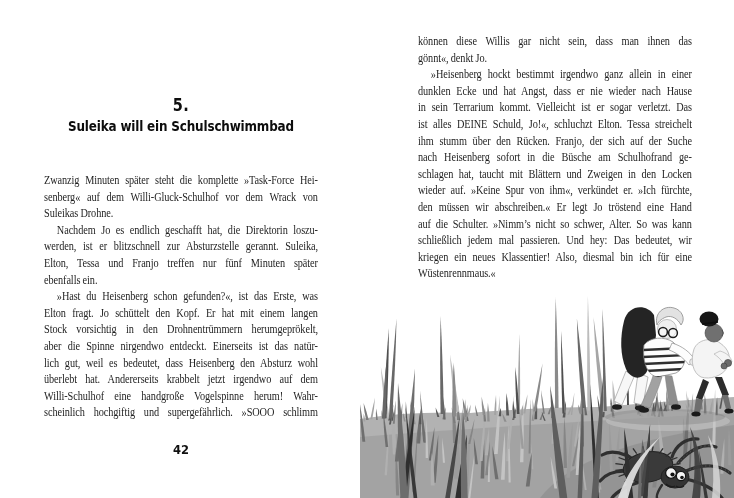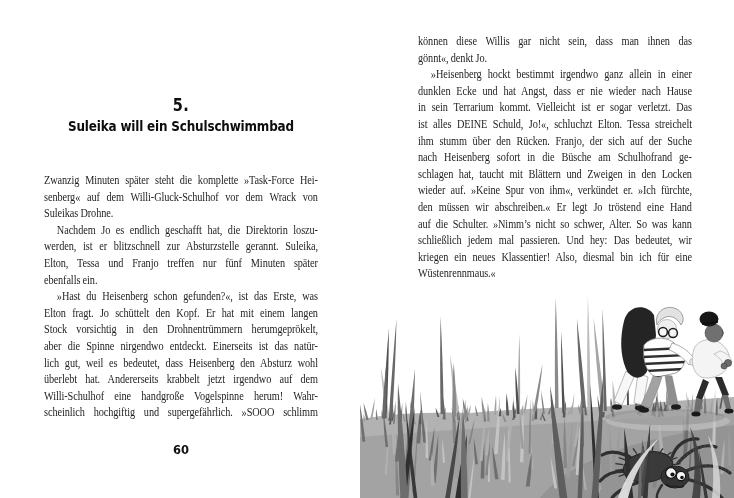--- a/index.html
+++ b/index.html
@@ -45,21 +45,21 @@
         <div class="line indent">»Hast du Heisenberg schon gefunden?«, ist das Erste, was</div>
         <div class="line">Elton fragt. Jo schüttelt den Kopf. Er hat mit einem langen</div>
         <div class="line">Stock vorsichtig in den Drohnentrümmern herumgeprökelt,</div>
         <div class="line">aber die Spinne nirgendwo entdeckt. Einerseits ist das natür-</div>
         <div class="line">lich gut, weil es bedeutet, dass Heisenberg den Absturz wohl</div>
         <div class="line">überlebt hat. Andererseits krabbelt jetzt irgendwo auf dem</div>
         <div class="line">Willi-Schulhof eine handgroße Vogelspinne herum! Wahr-</div>
         <div class="line">scheinlich hochgiftig und supergefährlich. »SOOO schlimm</div>
       </div>
   </div>
-  <div class="page-number">60</div>
+  <div class="page-number">42</div>
 
   <div class="col page-right-col">
     <div class="textblock">
         <div class="line">können diese Willis gar nicht sein, dass man ihnen das</div>
         <div class="line flush">gönnt«, denkt Jo.</div>
         <div class="line indent">»Heisenberg hockt bestimmt irgendwo ganz allein in einer</div>
         <div class="line">dunklen Ecke und hat Angst, dass er nie wieder nach Hause</div>
         <div class="line">in sein Terrarium kommt. Vielleicht ist er sogar verletzt. Das</div>
         <div class="line">ist alles DEINE Schuld, Jo!«, schluchzt Elton. Tessa streichelt</div>
         <div class="line">ihm stumm über den Rücken. Franjo, der sich auf der Suche</div>

